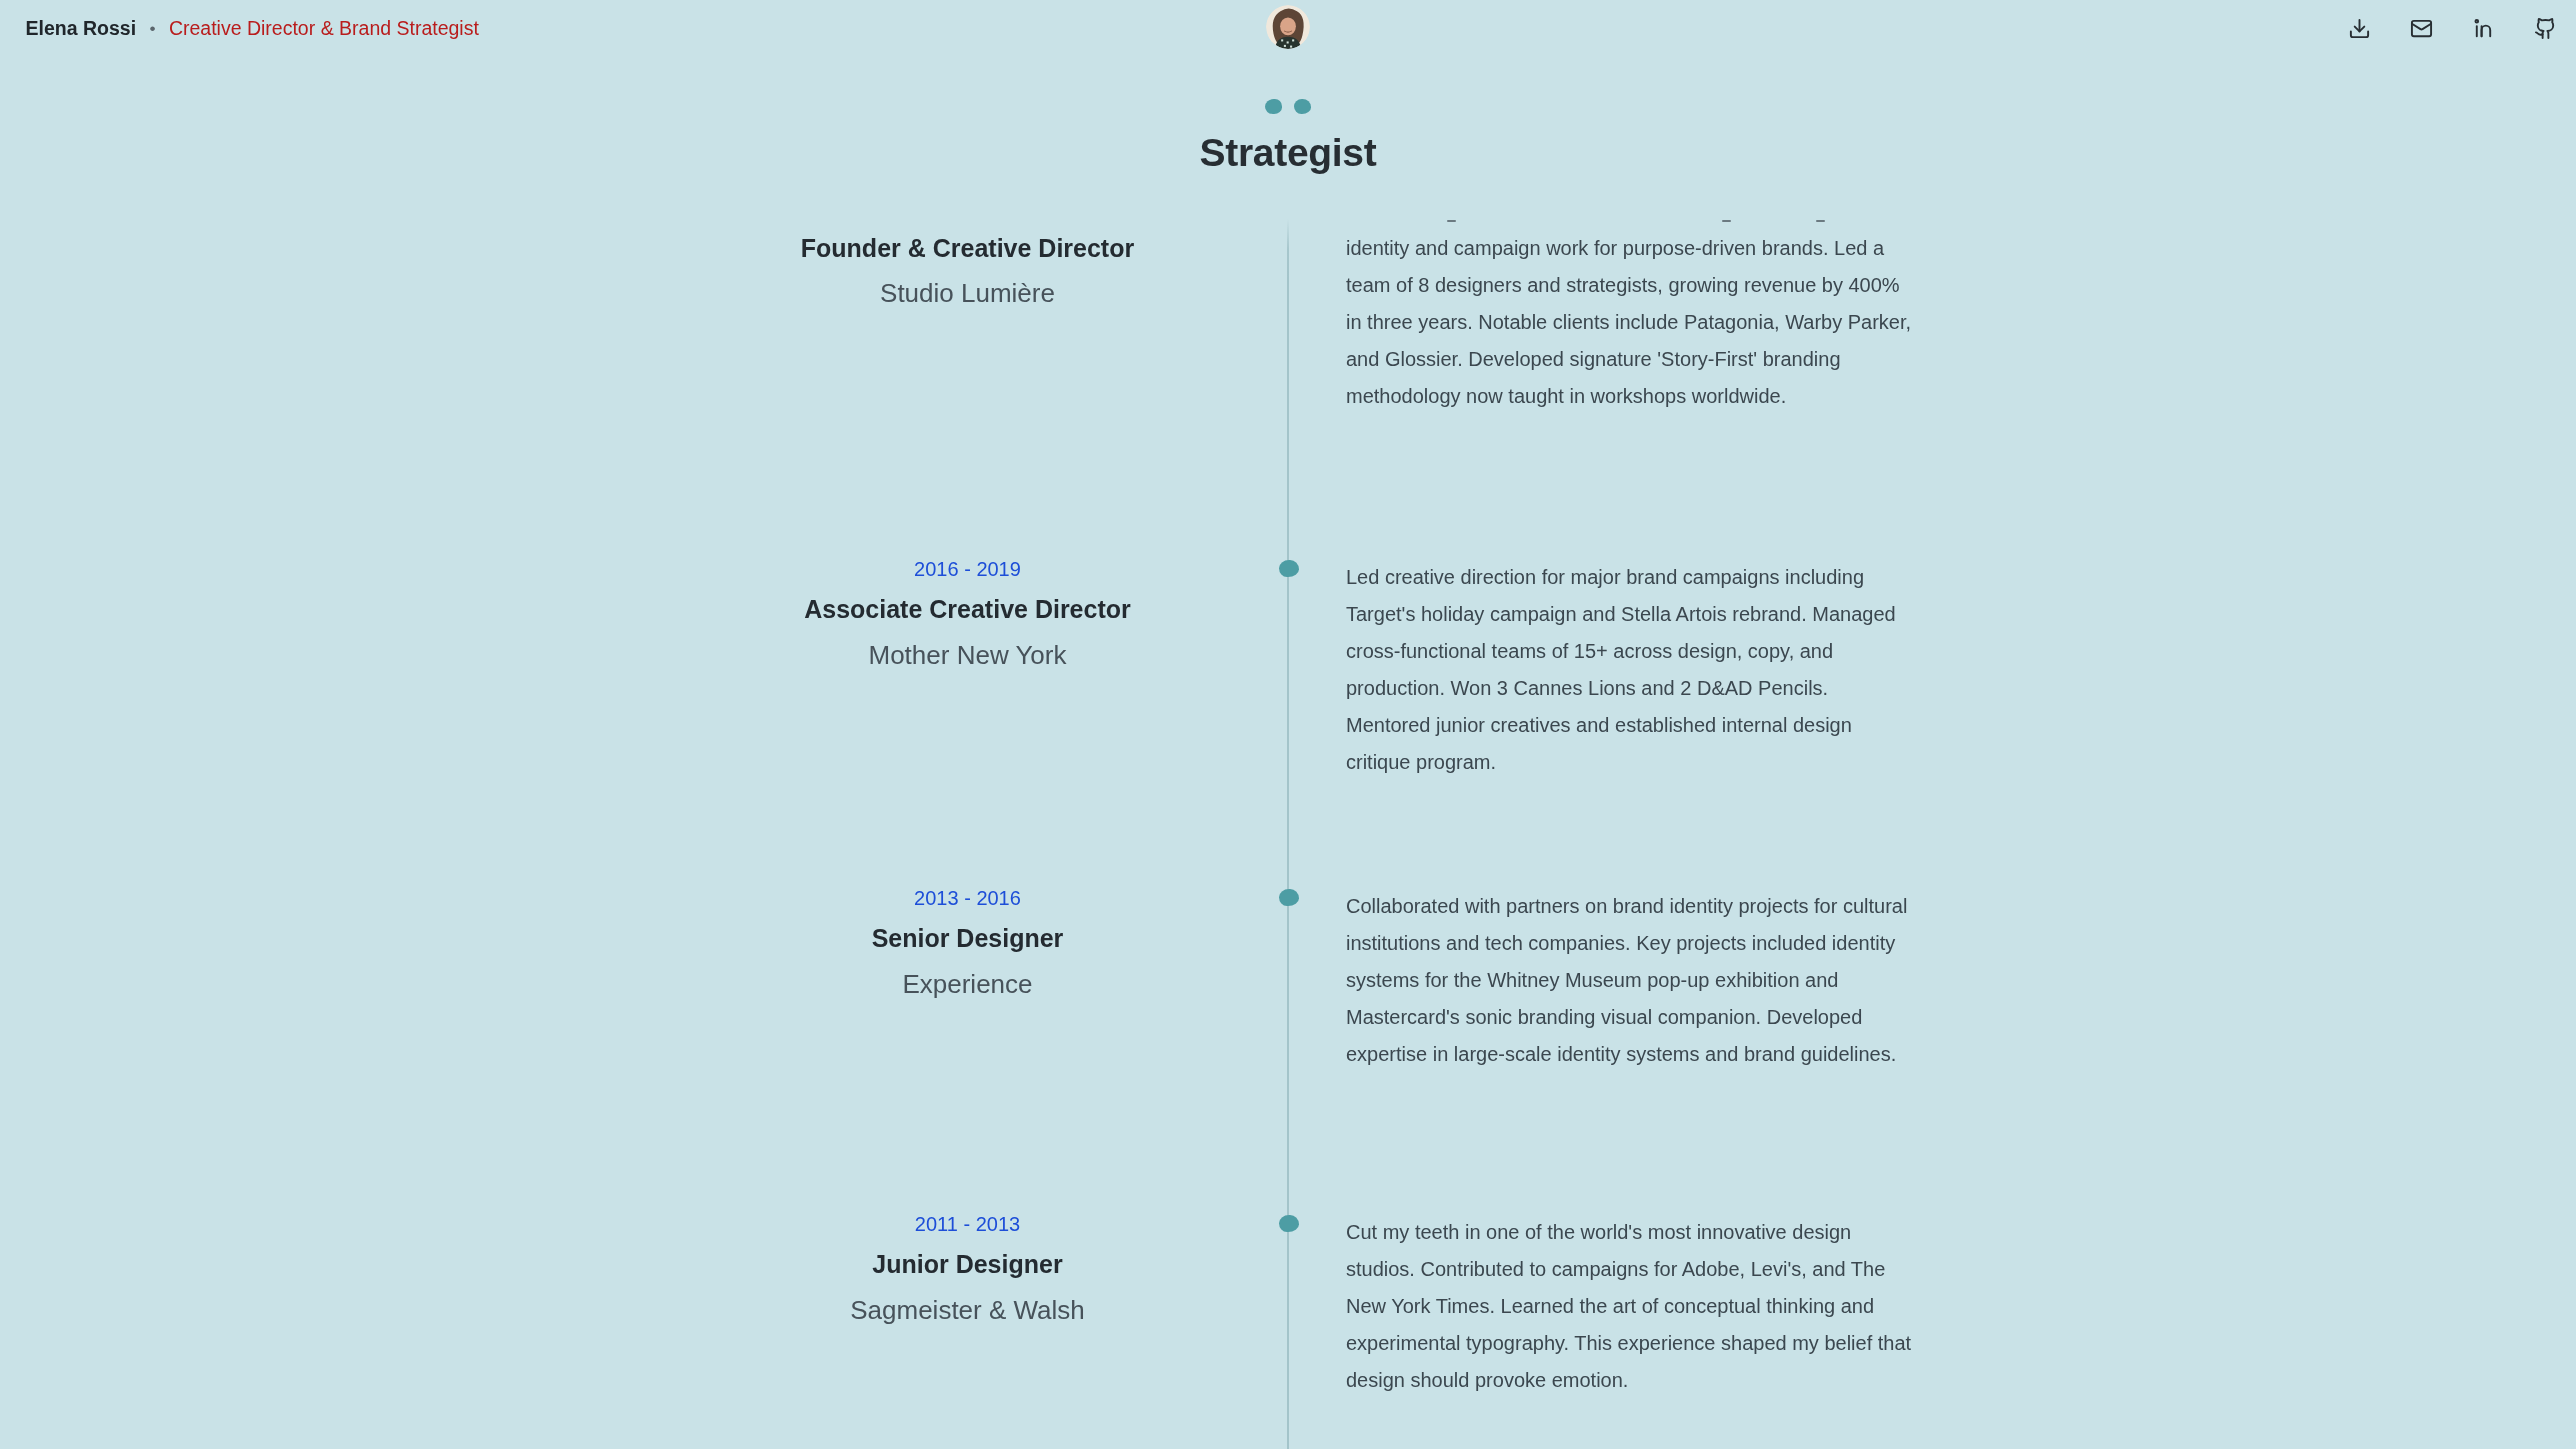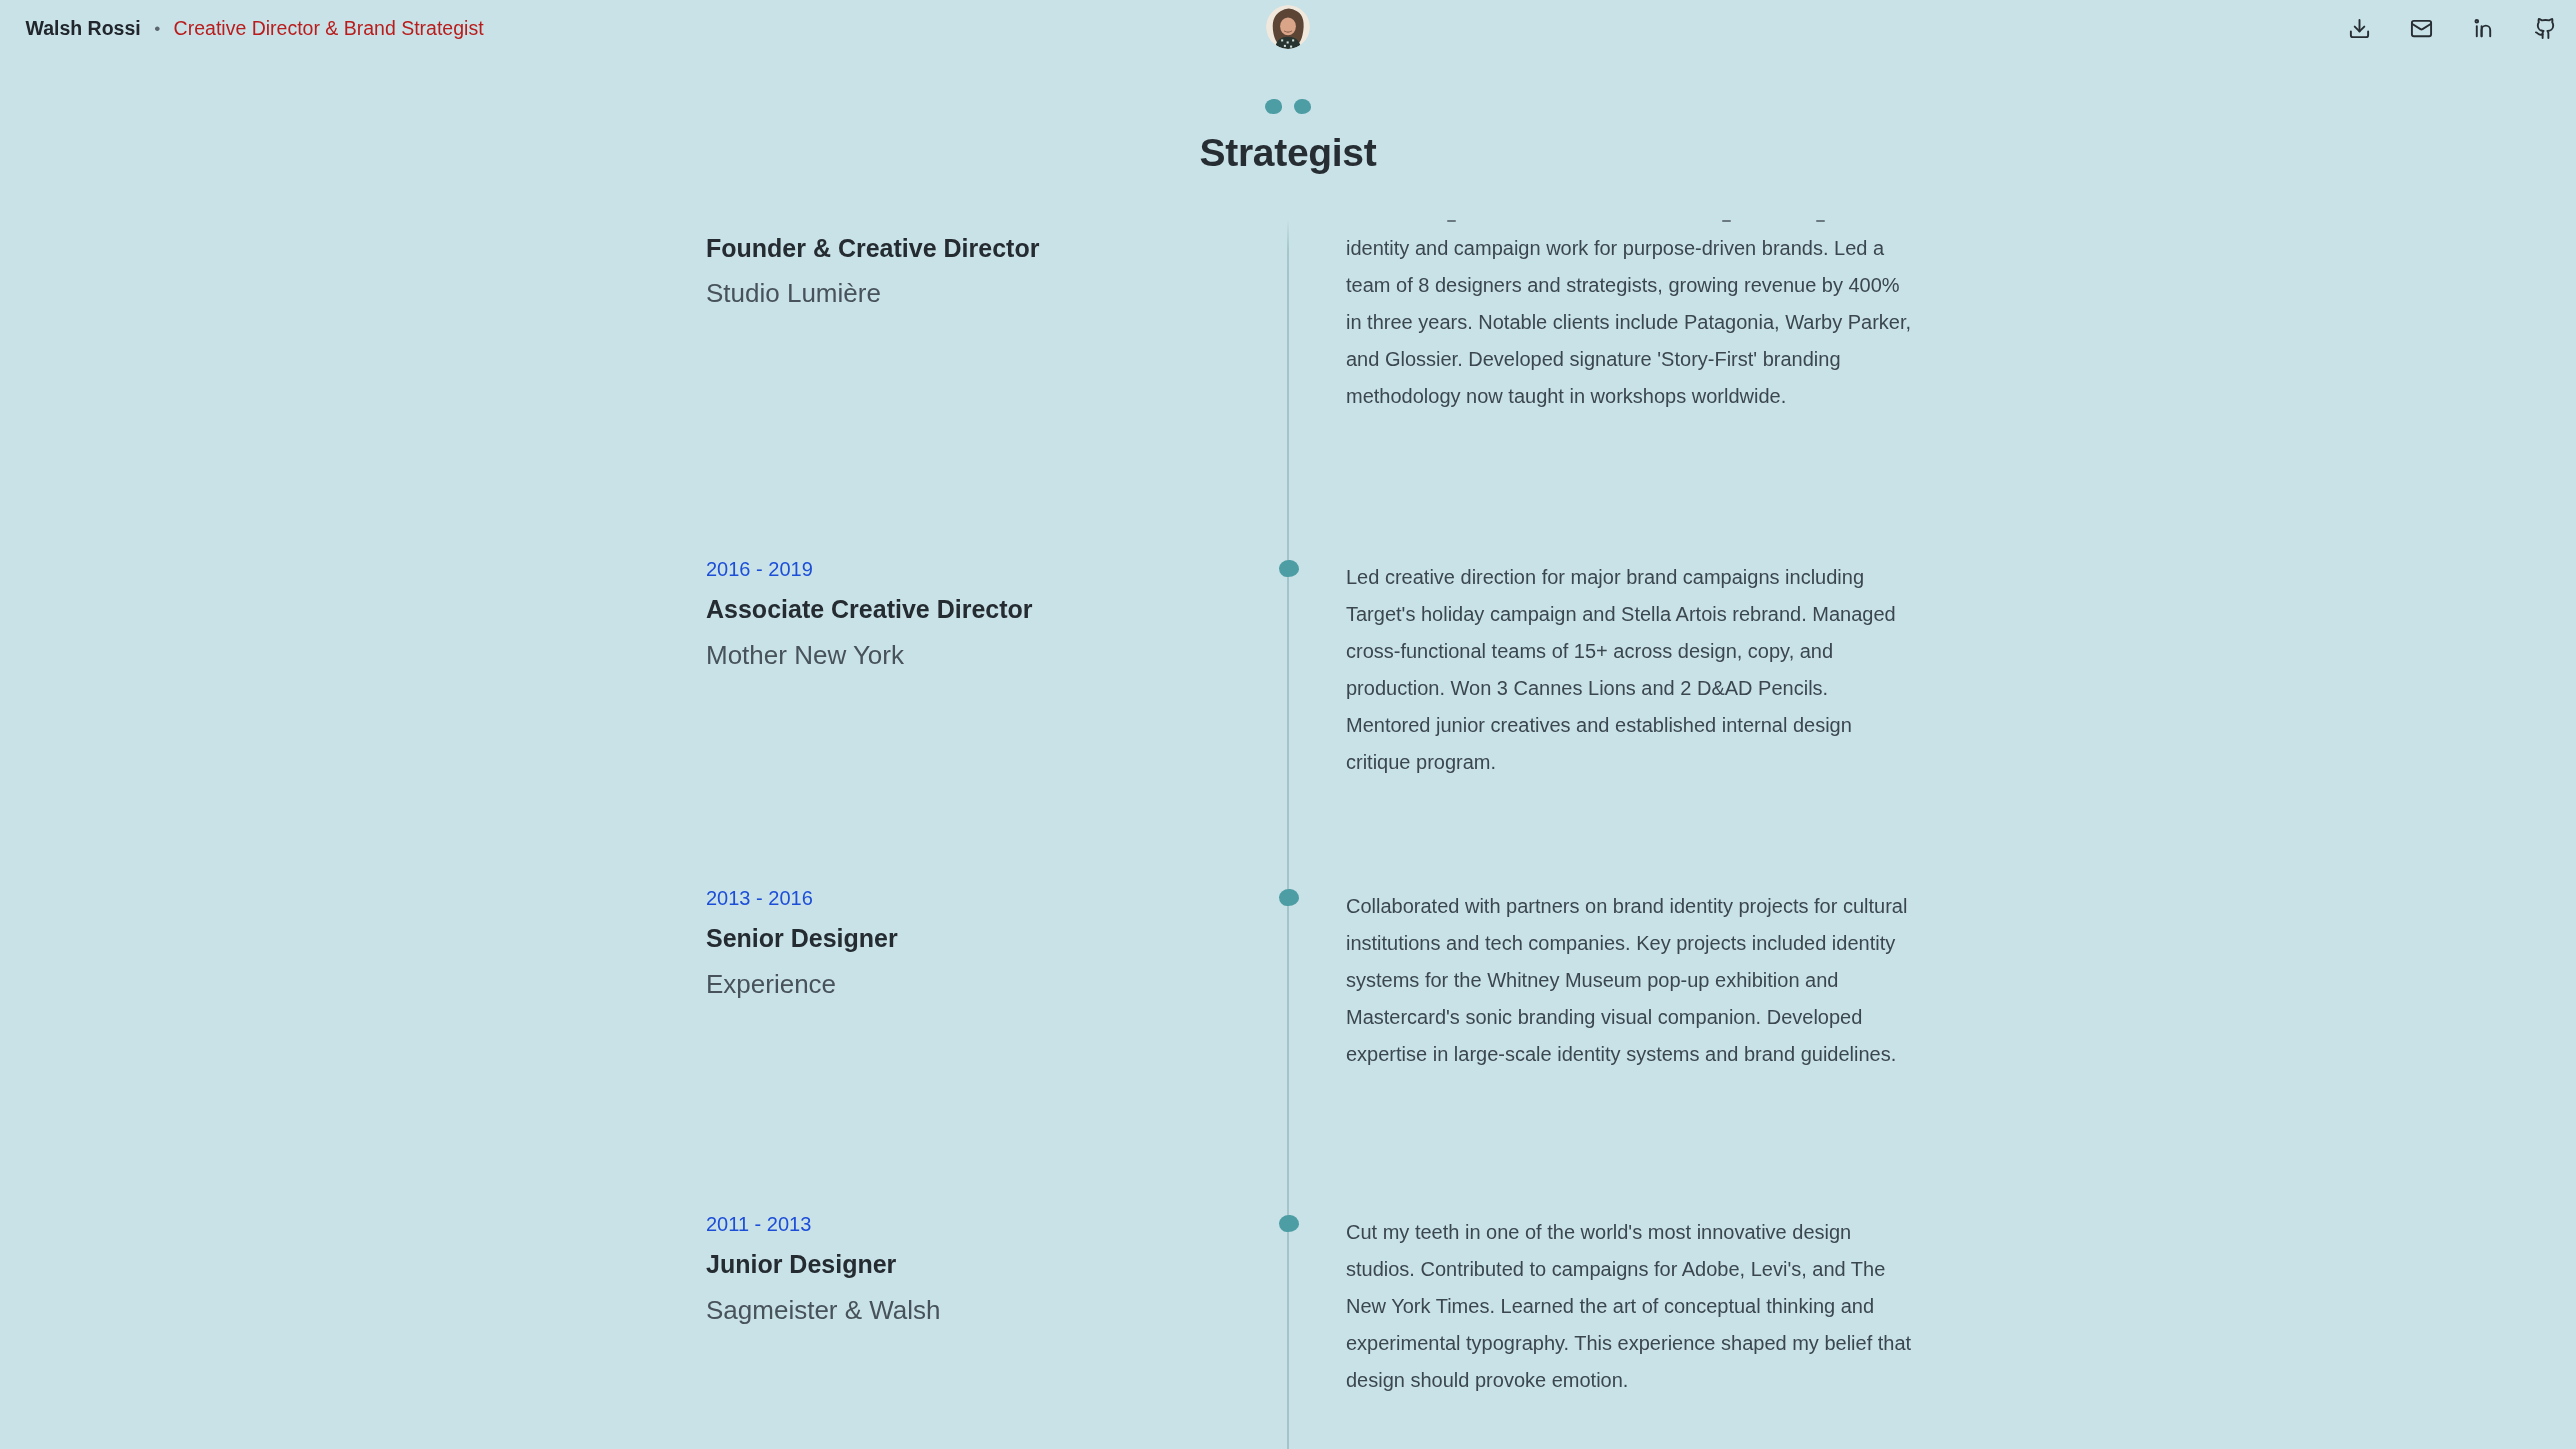--- a/index.html
+++ b/index.html
@@ -117,21 +117,21 @@
   .entry { position: absolute; left: 0; width: 100%; }
   .entry.e1 { top: 229px; }
   .entry.e2 { top: 558px; }
   .entry.e3 { top: 887px; }
   .entry.e4 { top: 1213px; }
 
   .entry .meta {
     position: absolute;
     right: 1347px; top: 0;
     width: 523px;
-    text-align: left;
+    text-align: center;
   }
   .entry.no-date .meta { top: 4px; }
   .entry .date {
     font-size: 20px;
     line-height: 23px;
     color: #1d4ed8;
     margin: 0 0 13.4px 0;
   }
   .entry .jobtitle {
     font-size: 25px;
@@ -178,21 +178,21 @@
   .entry .remnant i:nth-child(2) { left: 376px; }
   .entry .remnant i:nth-child(3) { left: 470px; }
 </style>
 </head>
 <body style="background: rgb(201, 226, 231);">
 
 <div class="page">
 
   <header class="header">
     <div class="identity">
-      <span class="name">Walsh Rossi</span>
+      <span class="name">Elena Rossi</span>
       <span class="sep">•</span>
       <span class="role">Creative Director &amp; Brand Strategist</span>
     </div>
 
     <div class="avatar">
       <svg viewBox="0 0 64 64">
         <defs>
             <clipPath id="avclip">
               <circle cx="32" cy="32" r="32"></circle>
             </clipPath>

